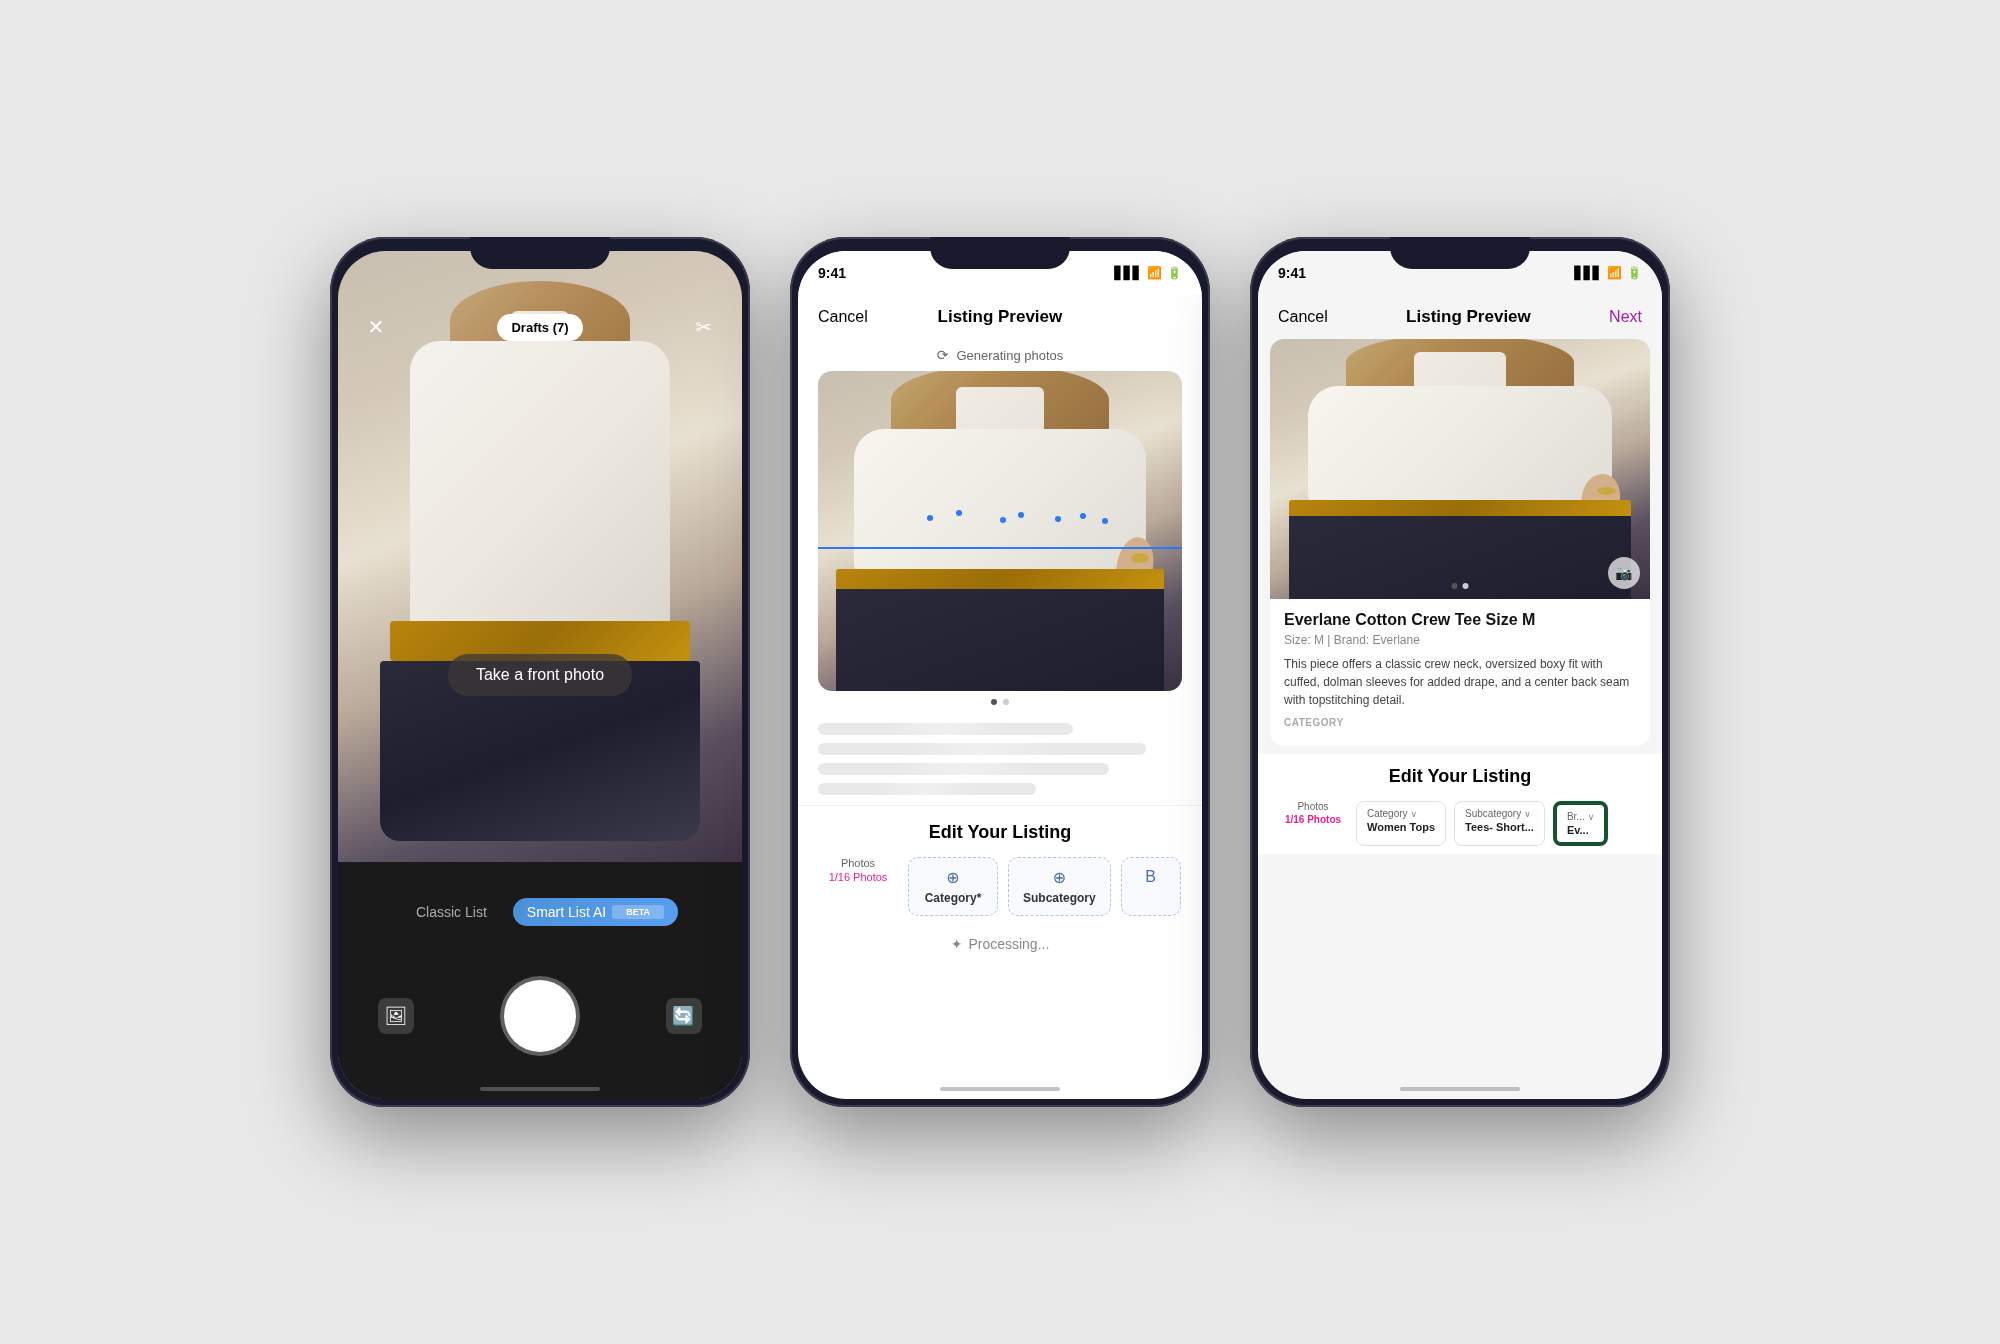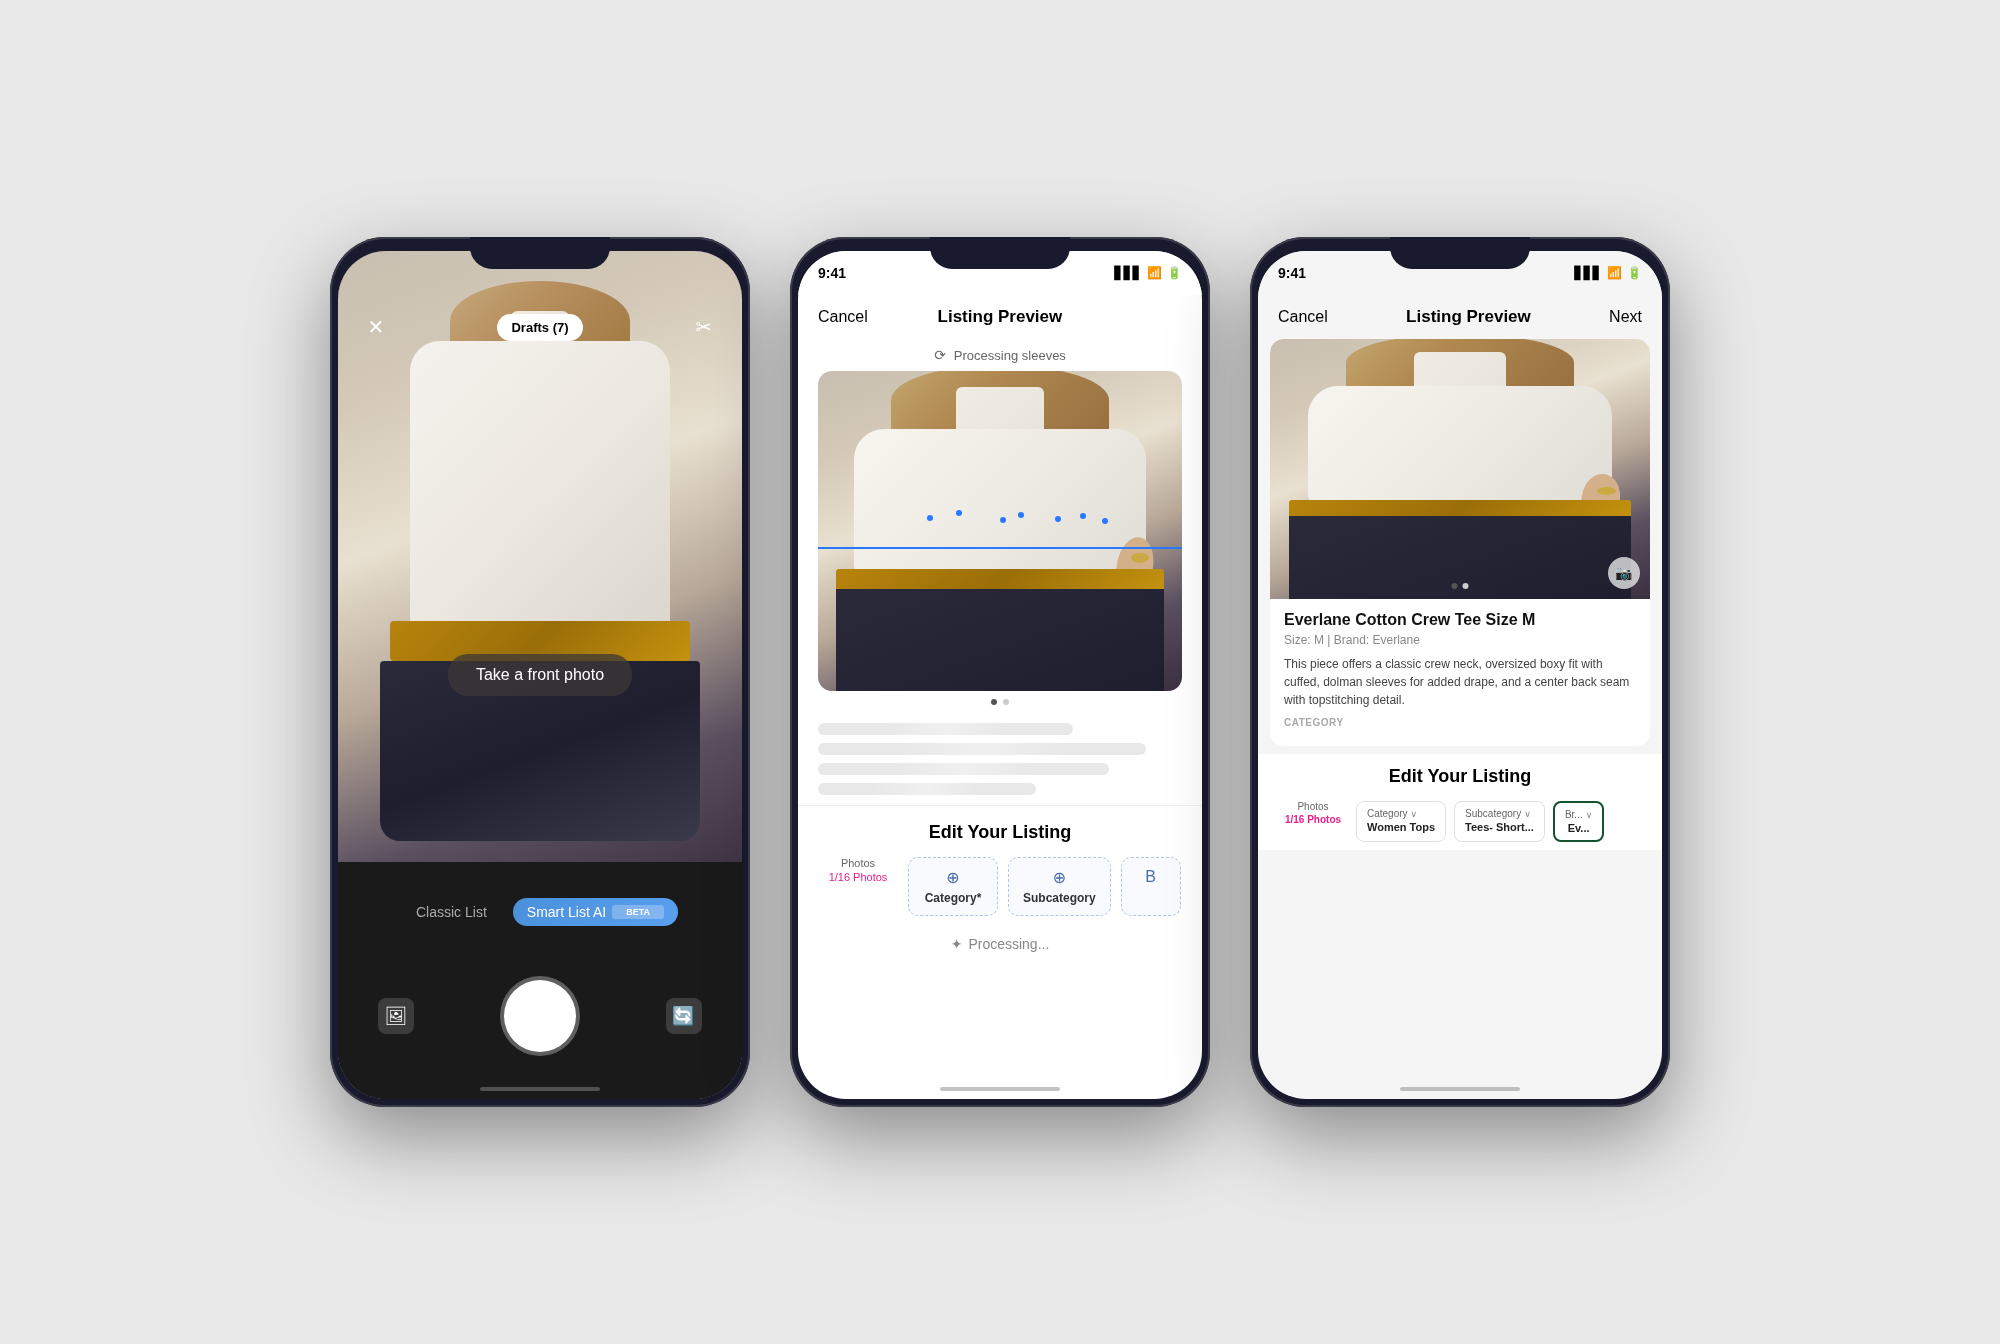--- a/index.html
+++ b/index.html
@@ -231,21 +231,21 @@
     }
     .nav-bar {
       display: flex;
       align-items: center;
       justify-content: space-between;
       padding: 0 20px;
       height: 44px;
     }
     .nav-cancel { color: #000; font-size: 16px; }
     .nav-title { font-size: 17px; font-weight: 700; color: #000; }
-    .nav-next { color: #000000; font-size: 16px; }
+    .nav-next { color: #a21caf; font-size: 16px; }
     .processing-row {
       display: flex;
       align-items: center;
       justify-content: center;
       gap: 8px;
       padding: 8px 0;
       color: #666;
       font-size: 13px;
     }
     .spin-icon { font-size: 14px; animation: spin 1.5s linear infinite; }
@@ -593,21 +593,21 @@
       </div>
 
       <div class="nav-bar">
         <span class="nav-cancel">Cancel</span>
         <span class="nav-title">Listing Preview</span>
         <span style="width:50px"></span>
       </div>
 
       <div class="processing-row">
         <span class="spin-icon">⟳</span>
-        <span>Processing sleeves</span>
+        <span>Generating photos</span>
       </div>
 
       <div class="listing-image-container">
         <div class="figure-in-phone">
           <div class="fig-hair"></div>
           <div class="fig-neck"></div>
           <div class="fig-chain"></div>
           <div class="fig-shirt"></div>
           <div class="fig-hand"></div>
           <div class="fig-ring"></div>
@@ -735,21 +735,21 @@
           </div>
 
           <div class="tab-item-p3" style="border:1px solid #e0e0e0; border-radius:8px; padding:6px 10px; min-width:80px; align-items:flex-start;">
             <div style="display:flex;align-items:center;gap:3px;">
               <span class="tab-label-p3">Subcategory</span>
               <span style="font-size:9px;color:#888;">∨</span>
             </div>
             <span class="tab-value-p3 dark">Tees- Short...</span>
           </div>
 
-          <div class="tab-item-p3" style="border:2px solid #14532d; border-radius:8px; padding:6px 10px; min-width:50px; align-items:center;">
+          <div class="tab-item-p3" style="border:4px solid #14532d; border-radius:8px; padding:6px 10px; min-width:50px; align-items:flex-start;">
             <div style="display:flex;align-items:center;gap:3px;">
               <span class="tab-label-p3">Br...</span>
               <span style="font-size:9px;color:#888;">∨</span>
             </div>
             <span class="tab-value-p3 dark">Ev...</span>
           </div>
         </div>
       </div>
 
     </div>

